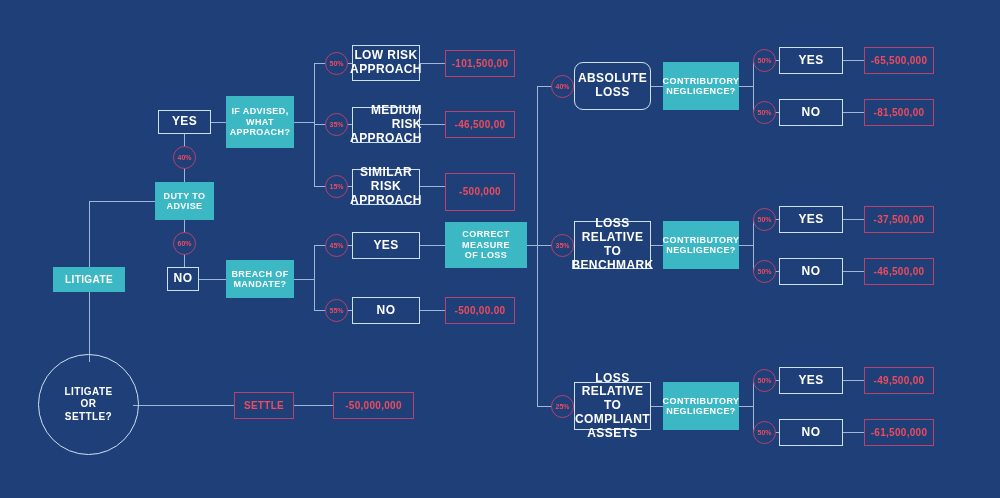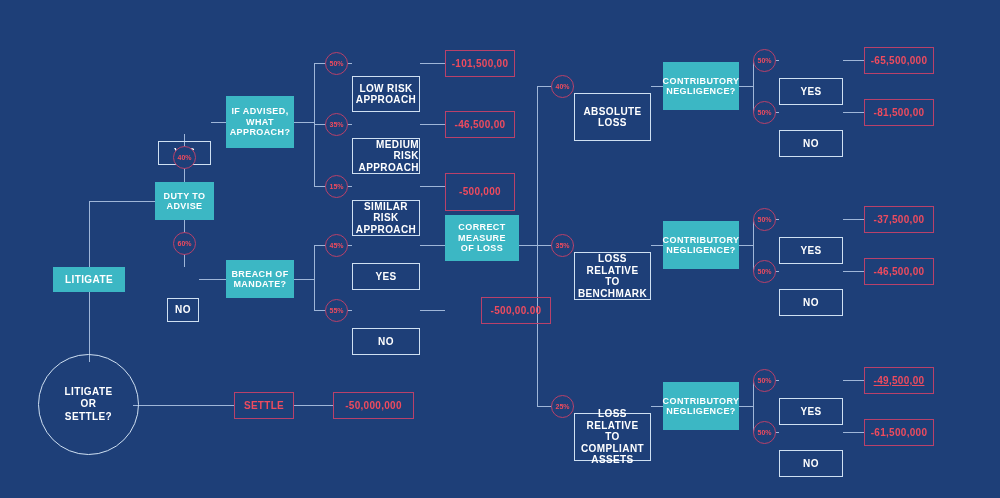--- a/index.html
+++ b/index.html
@@ -33,22 +33,21 @@
     background:#3cb7c4;
     color:#ffffff;
     font-size:9px;
     border:0;
   }
   
   .outline{
     background:transparent;
     border:1.6px solid #cfe0f2;
     color:#ffffff;
-    font-size:10px;
-    margin-top:31px;
+    font-size:12px;
   }
   
   .value{
     background:transparent;
     border:1.6px solid #b9416a;
     color:#ef4b5e;
     font-size:10px;
     letter-spacing:.3px;
   }
   .value.label{font-size:10px;}
@@ -256,36 +255,36 @@
   <div class="node outline" style="left:352px;top:232px;width:68px;height:27px;">
     <span>YES</span>
   </div>
 
   <div class="pct" style="left:325px;top:299px;">
     <span>55%</span>
   </div>
   <div class="node outline" style="left:352px;top:297px;width:68px;height:27px;">
     <span>NO</span>
   </div>
-  <div class="node value" style="left:445px;top:297px;width:70px;height:27px;margin-left:36px;">
+  <div class="node value" style="left:445px;top:297px;width:70px;height:27px;">
     <span>-500,00.00</span>
   </div>
 
-  <div class="node teal" style="left:445px;top:215px;width:74px;height:46px;">
+  <div class="node teal" style="left:445px;top:222px;width:82px;height:46px;">
     <div>
       <div>CORRECT</div>
       <div>MEASURE</div>
       <div>OF LOSS</div>
     </div>
   </div>
 
   <div class="pct" style="left:551px;top:75px;">
     <span>40%</span>
   </div>
-  <div class="node outline" style="left:574px;top:62px;width:77px;height:48px;">
+  <div class="node outline" style="left:574px;top:62px;width:77px;height:48px;border-radius:9px;">
     <div>
       <div>ABSOLUTE</div>
       <div>LOSS</div>
       <div></div>
     </div>
   </div>
   <div class="node teal" style="left:663px;top:62px;width:76px;height:48px;">
     <div>
       <div>CONTRIBUTORY</div>
       <div>NEGLIGENCE?</div>
@@ -360,21 +359,21 @@
       <div>CONTRIBUTORY</div>
       <div>NEGLIGENCE?</div>
     </div>
   </div>
   <div class="pct" style="left:753px;top:369px;">
     <span>50%</span>
   </div>
   <div class="node outline" style="left:779px;top:367px;width:64px;height:27px;">
     <span>YES</span>
   </div>
-  <div class="node value" style="left:864px;top:367px;width:70px;height:27px;text-decoration:underline;">
+  <div class="node value" style="left:864px;top:367px;width:70px;height:27px;">
     <span>-49,500,00</span>
   </div>
   <div class="pct" style="left:753px;top:421px;">
     <span>50%</span>
   </div>
   <div class="node outline" style="left:779px;top:419px;width:64px;height:27px;">
     <span>NO</span>
   </div>
   <div class="node value" style="left:864px;top:419px;width:70px;height:27px;">
     <span>-61,500,000</span>

